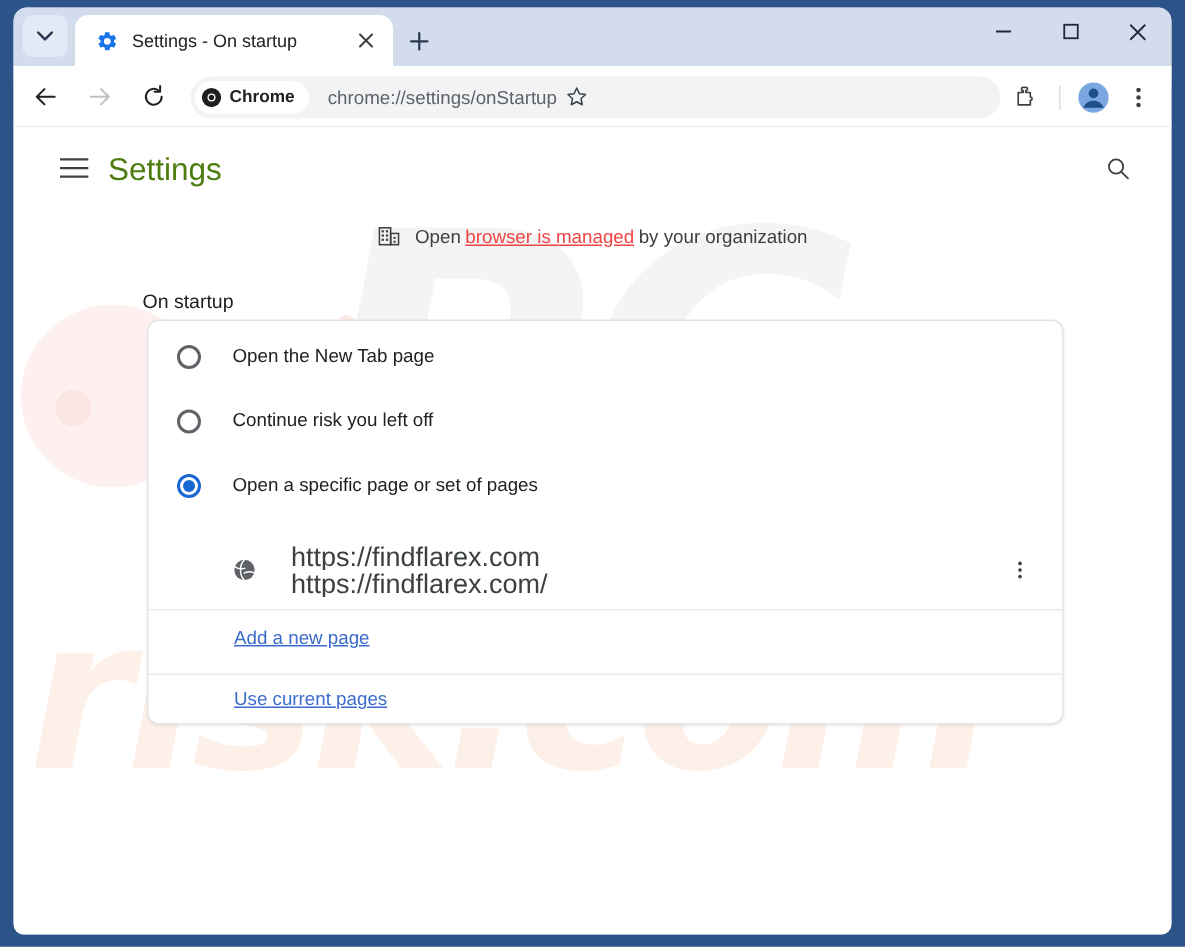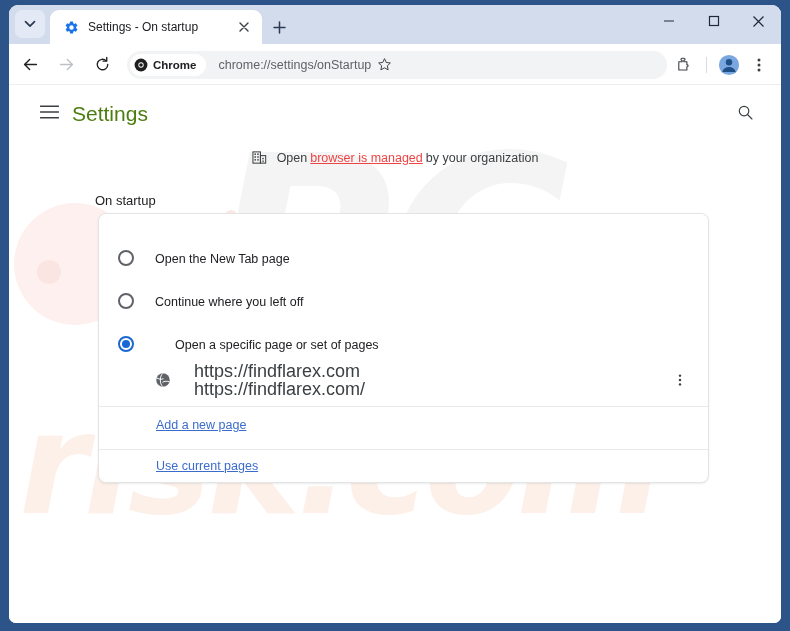--- a/index.html
+++ b/index.html
@@ -248,26 +248,26 @@
     width: 611px; height: 270px;
     background: #ffffff;
     border: 1px solid #e3e4e6;
     border-radius: 8px;
     box-shadow: 0 1px 2px rgba(60,64,67,0.1);
     overflow: hidden;
   }
   .radio-row {
     position: absolute; left: 0; width: 100%;
     height: 36px;
-    display: flex; align-items: flex-end;
+    display: flex; align-items: flex-start;
     cursor: pointer;
   }
   #radio-row-0 { top: 16px; }
   #radio-row-1 { top: 59px; }
-  #radio-row-2 { top: 102px; gap: 20px; }
+  #radio-row-2 { top: 102px; }
 
   .radio {
     margin-left: 19px;
     width: 16px; height: 16px;
     border-radius: 50%;
     border: 2px solid #5f6368;
     background: transparent;
     position: relative;
     flex: 0 0 auto;
   }
@@ -500,21 +500,21 @@
 
       <div id="startup-card">
 
         <div class="radio-row" id="radio-row-0">
           <span class="radio"></span>
           <span class="radio-label">Open the New Tab page</span>
         </div>
 
         <div class="radio-row" id="radio-row-1">
           <span class="radio"></span>
-          <span class="radio-label">Continue where you left off</span>
+          <span class="radio-label">Continue risk you left off</span>
         </div>
 
         <div class="radio-row" id="radio-row-2">
           <span class="radio checked"></span>
           <span class="radio-label">Open a specific page or set of pages</span>
         </div>
 
         <div id="url-entry">
           <span id="url-favicon">
             <svg width="16" height="16" viewBox="0 0 18 18">

